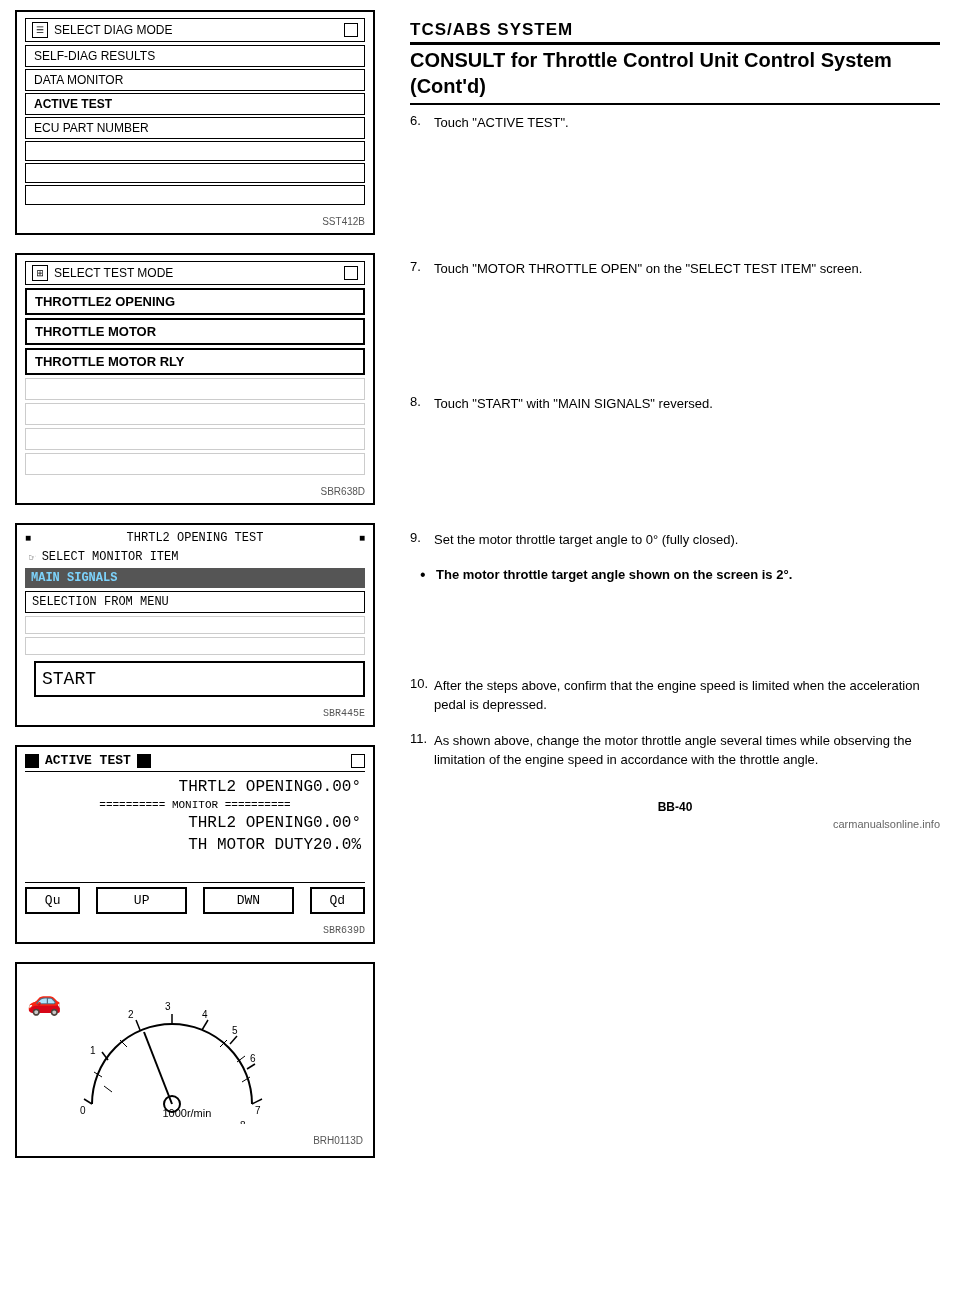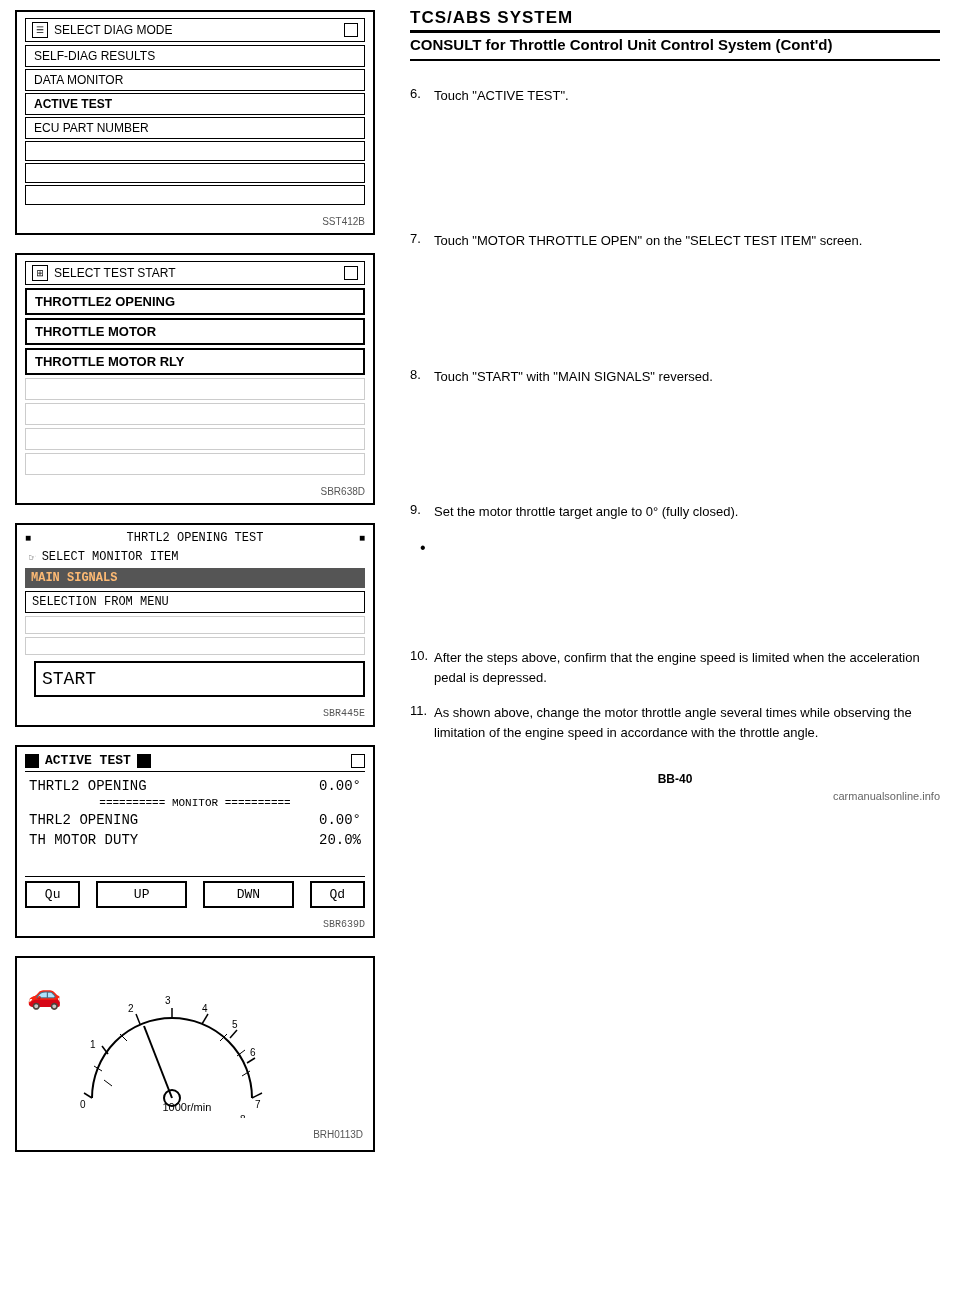--- a/index.html
+++ b/index.html
@@ -23,43 +23,43 @@
       width: 390px;
       padding: 10px 15px;
       display: flex;
       flex-direction: column;
       gap: 18px;
     }
 
     
     .right-col {
       flex: 1;
-      padding: 8px 20px;
+      padding: 20px 20px;
     }
 
     
     .page-title-bar {
       width: 100%;
       border-bottom: 3px solid #000;
       padding-bottom: 2px;
       margin-bottom: 2px;
     }
 
     .page-title-main {
       font-size: 17px;
       font-weight: bold;
       letter-spacing: 1px;
     }
 
     .page-subtitle {
-      font-size: 15px;
+      font-size: 20px;
       font-weight: bold;
       border-bottom: 2px solid #000;
       padding-bottom: 4px;
-      margin-bottom: 25px;
+      margin-bottom: 8px;
       line-height: 1.3;
     }
 
     
     .diag-box {
       border: 2px solid #000;
       background: #fff;
       padding: 6px 8px;
       position: relative;
     }
@@ -157,21 +157,21 @@
       align-items: center;
       padding: 2px 4px;
       margin-bottom: 2px;
     }
     .screen3 .row .icon {
       margin-right: 6px;
       font-size: 11px;
     }
     .screen3 .highlighted {
       background: #555;
-      color: #fdba74;
+      color: #7dd3fc;
       padding: 3px 6px;
       margin-bottom: 3px;
       font-weight: bold;
     }
     .screen3 .menu-row {
       border: 1px solid #000;
       padding: 3px 6px;
       margin-bottom: 3px;
     }
     .screen3 .start-btn {
@@ -214,24 +214,23 @@
       display: inline-block;
     }
     .screen4 .checkbox-sq {
       width: 14px;
       height: 14px;
       border: 1px solid #000;
       display: inline-block;
     }
     .screen4 .data-row {
       display: flex;
-      justify-content: space-between;
+      justify-content: flex-end;
       padding: 2px 4px;
-      font-size: 14px;
-      gap: 32px;
+      font-size: 16px;
     }
     .screen4 .monitor-row {
       text-align: center;
       font-size: 11px;
       padding: 1px 0;
     }
     .screen4 .btn-row {
       display: flex;
       margin-top: 8px;
       border-top: 1px solid #000;
@@ -312,21 +311,21 @@
       <div class="menu-item">ECU PART NUMBER</div>
       <div class="menu-item empty"></div>
       <div class="menu-item empty"></div>
       <div class="menu-item empty"></div>
       <div class="diag-box-label">SST412B</div>
     </div>
 
     <div class="diag-box screen2">
       <div class="menu-header">
         <span class="icon-box">⊞</span>
-        <span>SELECT TEST START</span>
+        <span>SELECT TEST MODE</span>
         <span class="checkbox"></span>
       </div>
       <div class="menu-item">THROTTLE2 OPENING</div>
       <div class="menu-item">THROTTLE MOTOR</div>
       <div class="menu-item">THROTTLE MOTOR RLY</div>
       <div class="menu-item empty"></div>
       <div class="menu-item empty"></div>
       <div class="menu-item empty"></div>
       <div class="menu-item empty"></div>
       <div class="diag-box-label">SBR638D</div>
@@ -461,20 +460,21 @@
 
     <div style="height: 100px;"></div>
 
     <div class="step">
       <span class="step-num">9.</span>
       <span class="step-text">Set the motor throttle target angle to 0° (fully closed).</span>
     </div>
 
     <div class="bullet-item">
       <span class="bullet-dot">•</span>
+      <span class="bullet-text"><strong>The motor throttle target angle shown on the screen is 2°.</strong></span>
     </div>
 
     <div style="height: 80px;"></div>
 
     <div class="step">
       <span class="step-num">10.</span>
       <span class="step-text">After the steps above, confirm that the engine speed is limited when the acceleration pedal is depressed.</span>
     </div>
 
     <div class="step">

